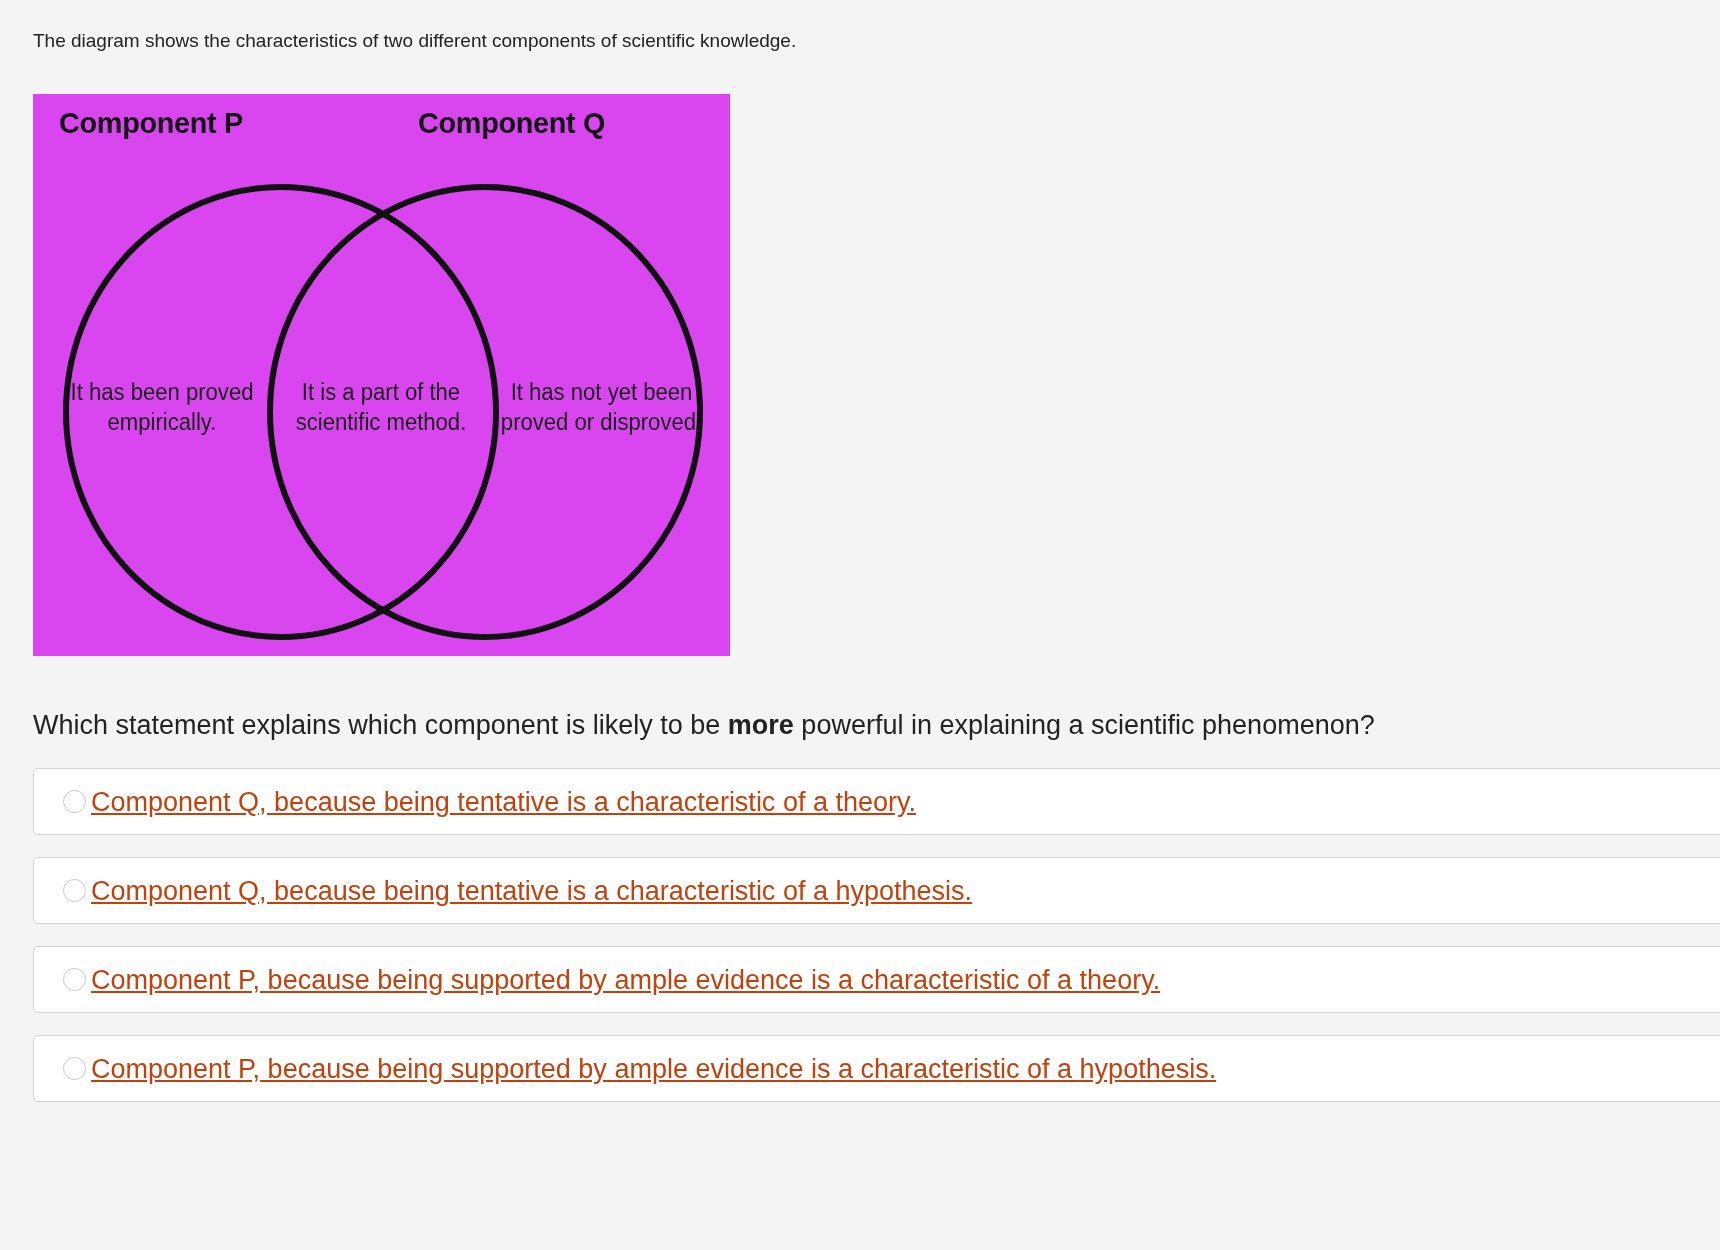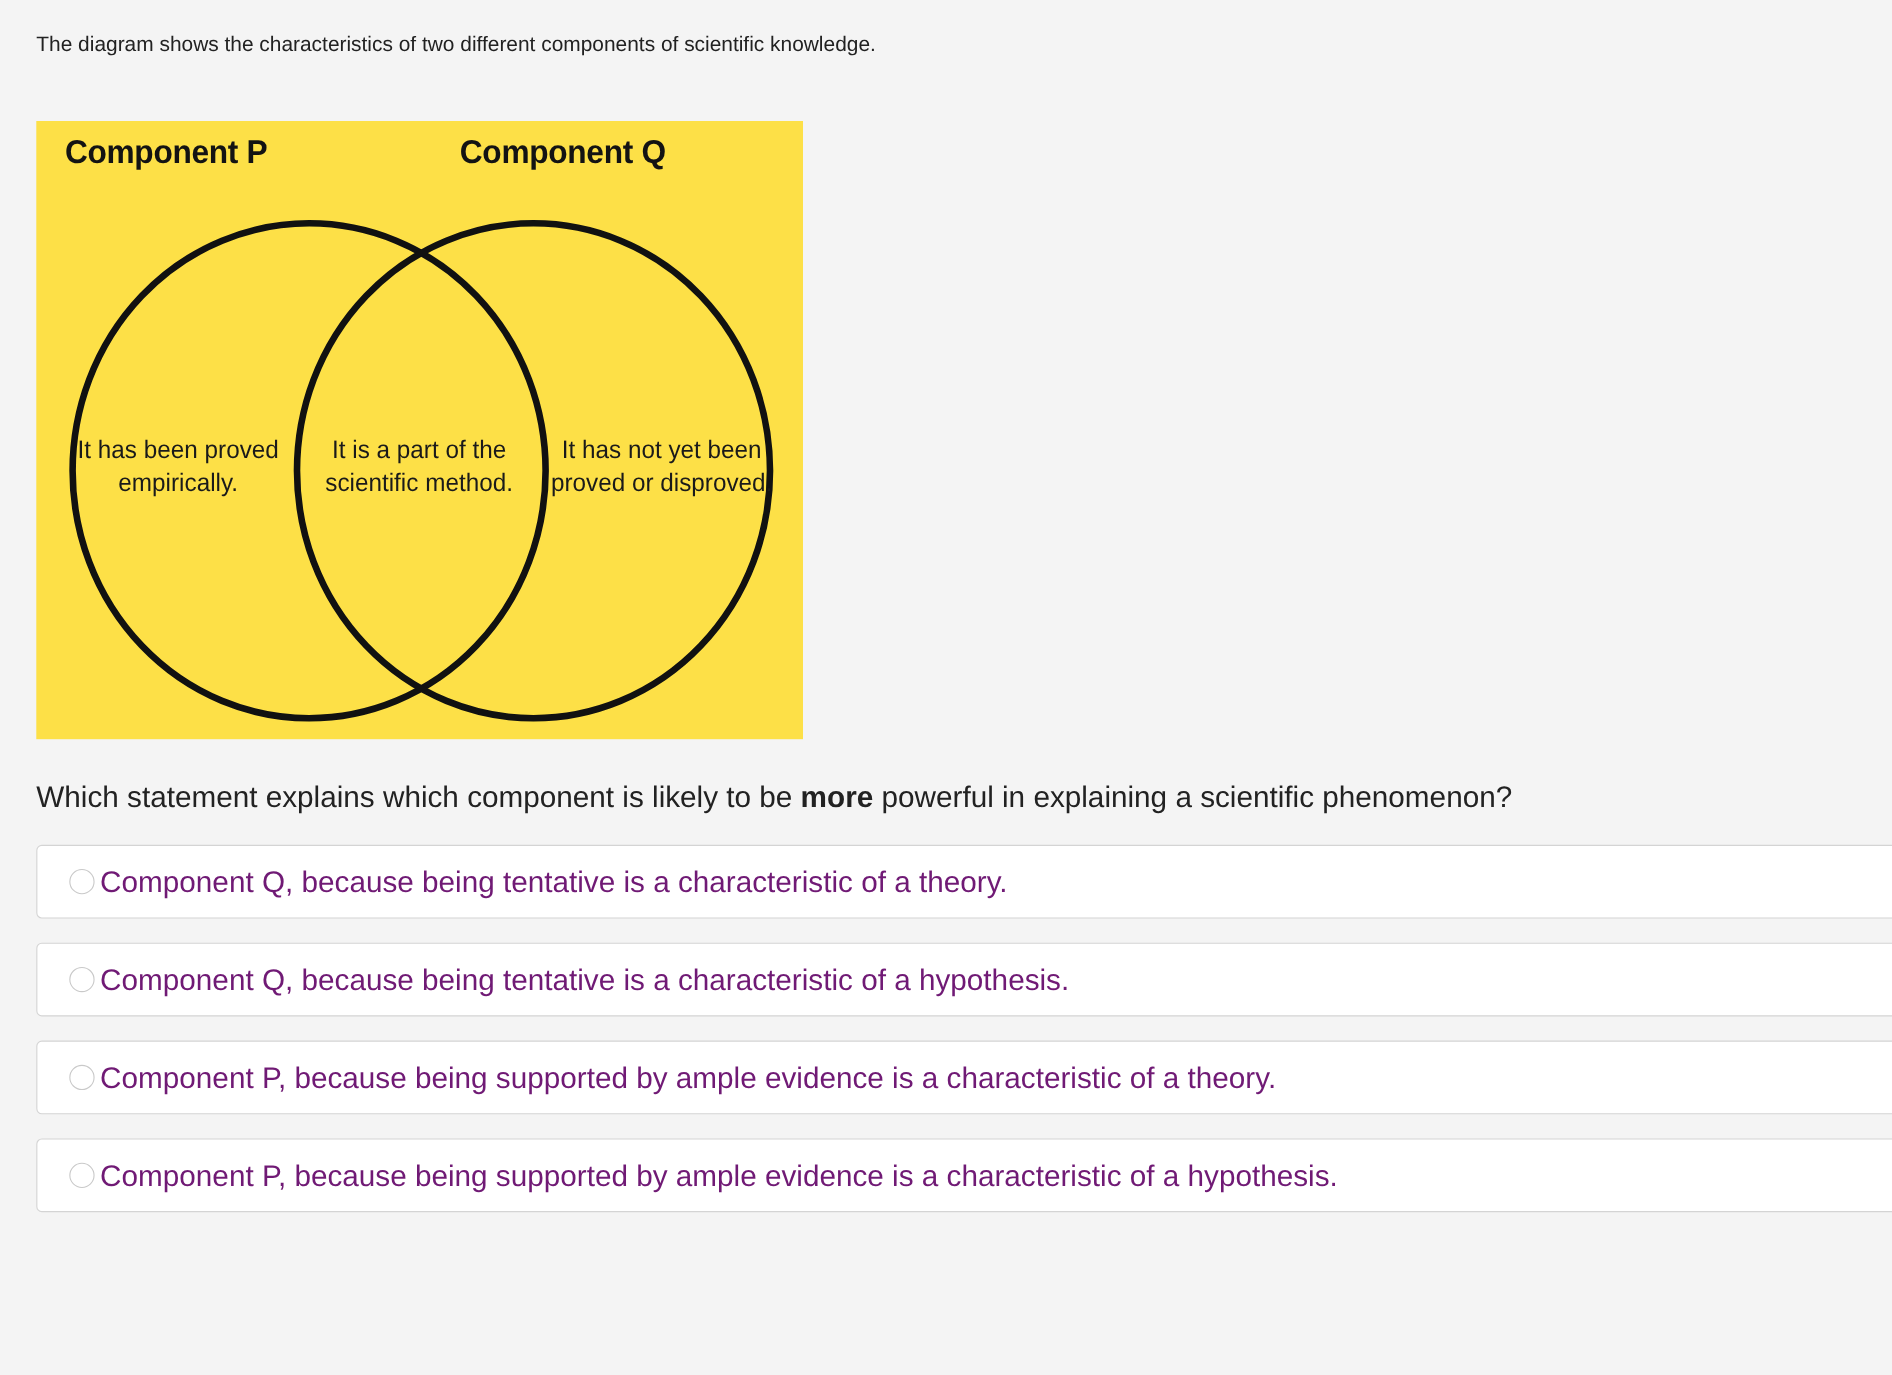--- a/index.html
+++ b/index.html
@@ -24,24 +24,24 @@
     font-size: 19px;
     line-height: 34px;
     color: #222222;
     white-space: nowrap;
   }
 
   
   .figure {
     position: absolute;
     left: 33px;
-    top: 110px;
+    top: 94px;
     width: 697px;
     height: 562px;
-    background: #fde047;
+    background: #d946ef;
     overflow: hidden;
   }
   .figure svg {
     position: absolute;
     left: 0;
     top: 0;
     width: 697px;
     height: 562px;
     display: block;
   }
@@ -110,22 +110,23 @@
     height: 23px;
     border-radius: 50%;
     border: 1px solid #c9c9c9;
     background: #ffffff;
     box-sizing: border-box;
     margin-right: 5px;
   }
   .option-label {
     font-size: 27px;
     line-height: 32px;
-    color: #701a75;
+    color: #c2410c;
     white-space: nowrap;
+    text-decoration: underline;
   }
 </style>
 </head>
 <body>
 
 <div class="intro">The diagram shows the characteristics of two different components of scientific knowledge.</div>
 
 <div class="figure">
 
   <svg viewBox="0 0 697 562" xmlns="http://www.w3.org/2000/svg">

